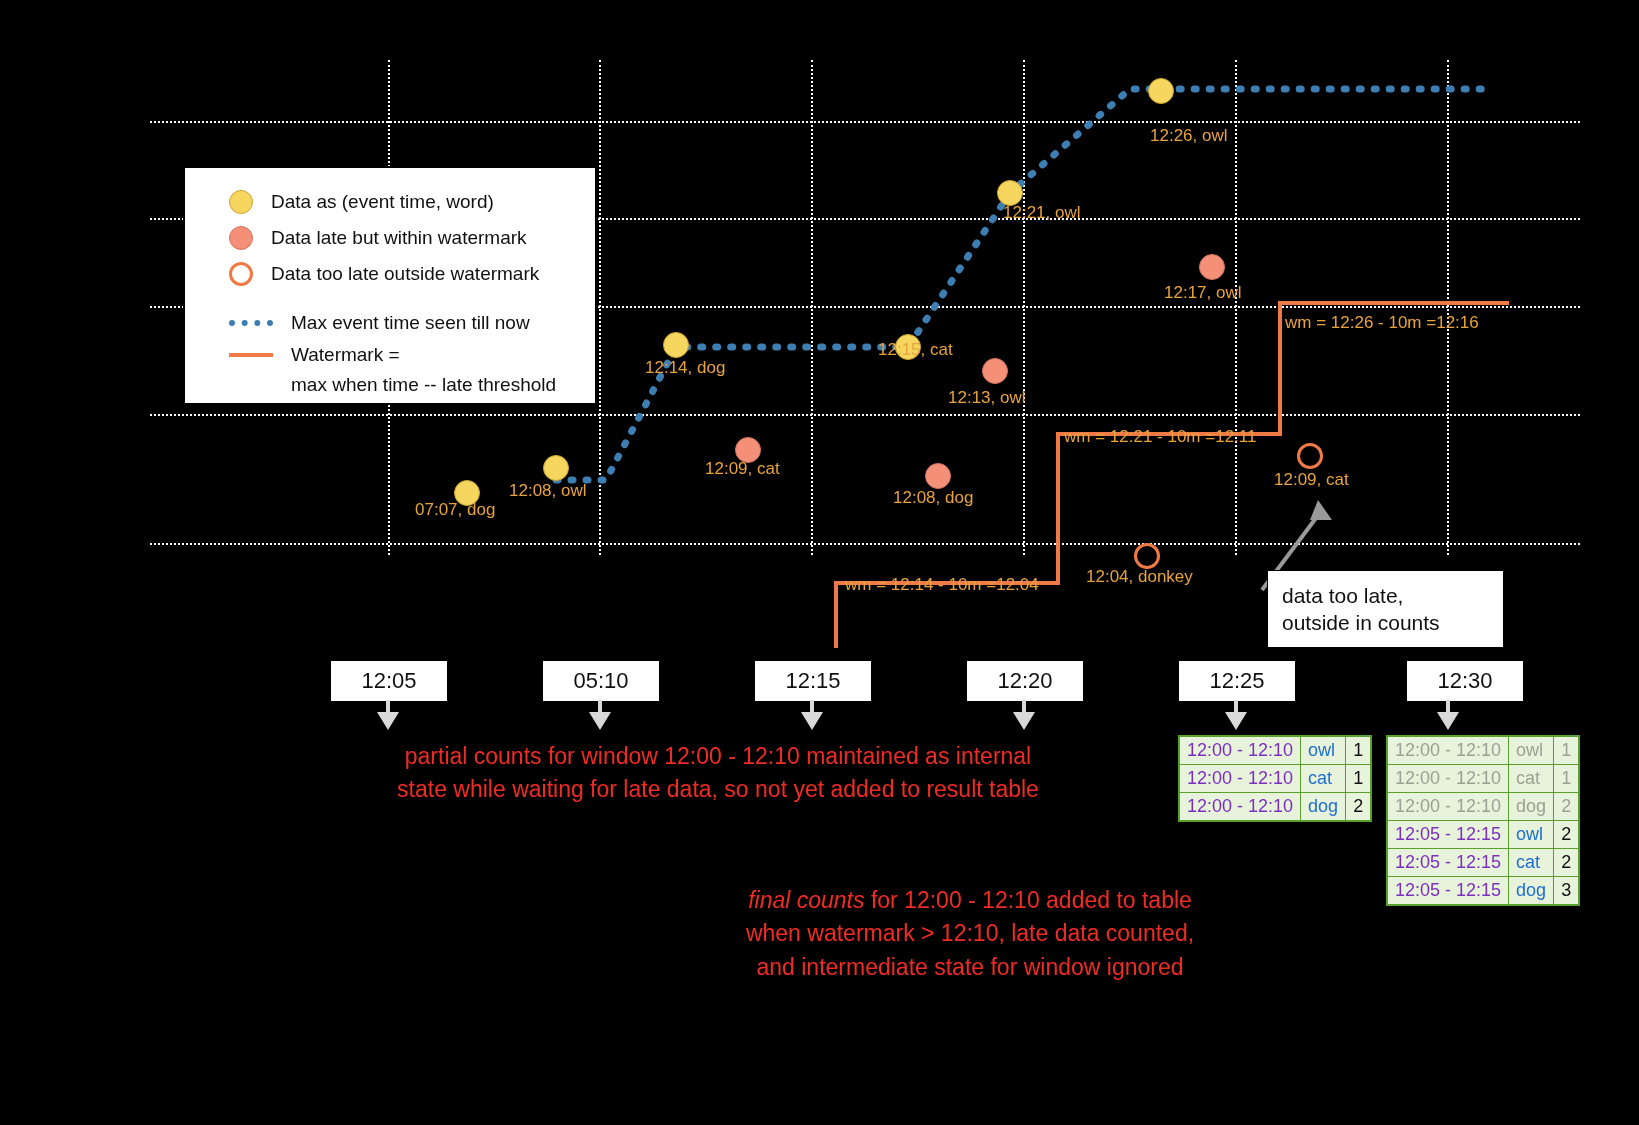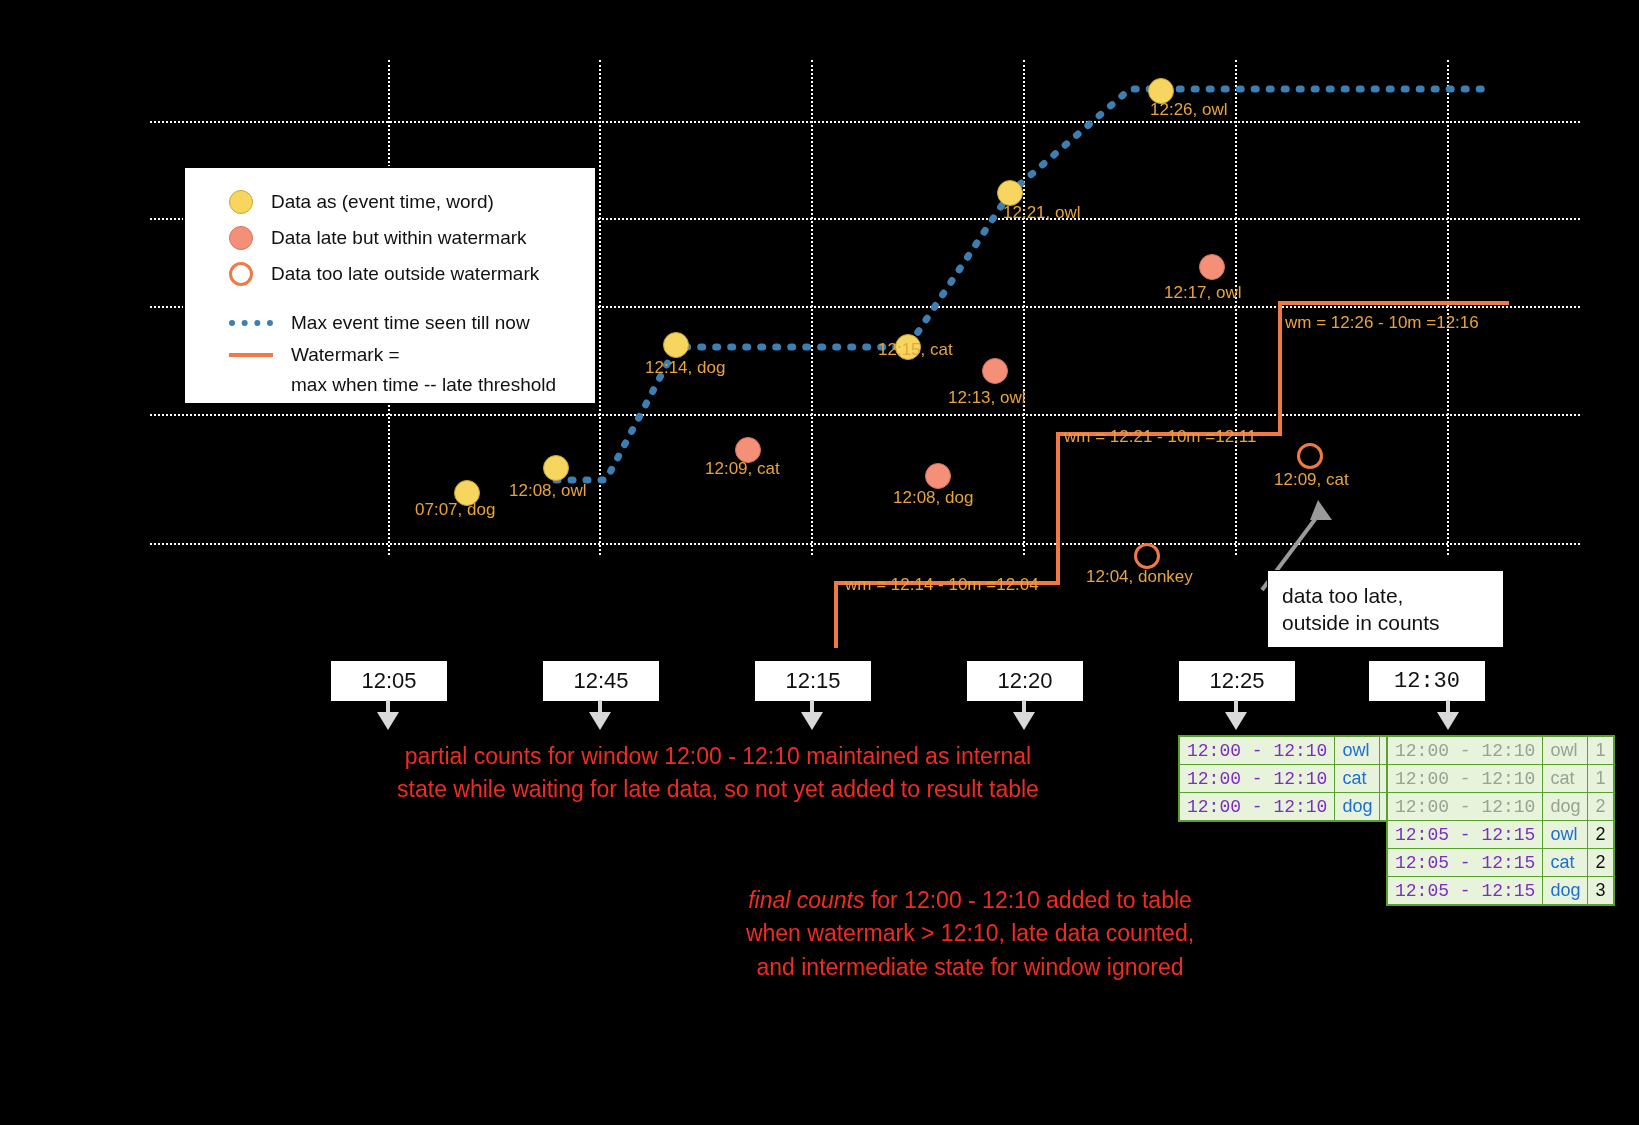--- a/index.html
+++ b/index.html
@@ -44,21 +44,21 @@
   .redtext i{font-style:italic;}
 
   
   #callout{position:absolute;left:1267px;top:570px;width:237px;height:78px;background:#fff;border:1px solid #000;
            display:flex;flex-direction:column;justify-content:center;padding-left:14px;box-sizing:border-box;
            font-size:21px;color:#111;line-height:1.3;}
 
   
   .rtable{position:absolute;border:2px solid #5aa02c;background:#e8f3dc;border-collapse:collapse;}
   .rtable td{border:1px solid #5aa02c;font-size:18px;padding:3px 7px;white-space:nowrap;}
-  .c-win{color:#7b2fbe;font-family:Liberation Mono, monospace;}
+  .c-win{color:#7b2fbe;}
   .c-word{color:#1f6fd0;}
   .c-cnt{color:#111;}
   .faded .c-win,.faded .c-word,.faded .c-cnt{color:#9aa293;}
 
   .arrowdown{position:absolute;width:0;height:0;border-left:11px solid transparent;border-right:11px solid transparent;border-top:18px solid #d9d9d9;}
   .arrowstem{position:absolute;width:4px;background:#d9d9d9;}
 </style>
 </head>
 <body>
 
@@ -94,21 +94,21 @@
   <div class="dot ontime" style="left:663px;top:332px;"></div>
   <div class="dotlabel" style="left:645px;top:358px;">12:14, dog</div>
 
   <div class="dot ontime" style="left:895px;top:334px;"></div>
   <div class="dotlabel" style="left:878px;top:340px;">12:15, cat</div>
 
   <div class="dot ontime" style="left:997px;top:180px;"></div>
   <div class="dotlabel" style="left:1003px;top:203px;">12:21, owl</div>
 
   <div class="dot ontime" style="left:1148px;top:78px;"></div>
-  <div class="dotlabel" style="left:1150px;top:100px;">12:26, owl</div>
+  <div class="dotlabel" style="left:1150px;top:126px;">12:26, owl</div>
 
   <div class="dot late" style="left:735px;top:437px;"></div>
   <div class="dotlabel" style="left:705px;top:459px;">12:09, cat</div>
 
   <div class="dot late" style="left:925px;top:463px;"></div>
   <div class="dotlabel" style="left:893px;top:488px;">12:08, dog</div>
 
   <div class="dot late" style="left:982px;top:358px;"></div>
   <div class="dotlabel" style="left:948px;top:388px;">12:13, owl</div>
 
@@ -145,25 +145,25 @@
     <div class="lg-row" style="top:176px;">
       <span class="lg-solid"></span>
       <span class="lg-text" style="margin-left:18px;">Watermark =</span>
     </div>
     <div class="lg-row" style="top:206px;left:82px;">
       <span class="lg-text" style="margin-left:0;">max when time -- late threshold</span>
     </div>
   </div>
 
   <div class="tbox" style="left:330px;">12:05</div>
-  <div class="tbox" style="left:542px;">12:45</div>
+  <div class="tbox" style="left:542px;">05:10</div>
   <div class="tbox" style="left:754px;">12:15</div>
   <div class="tbox" style="left:966px;">12:20</div>
   <div class="tbox" style="left:1178px;">12:25</div>
-  <div class="tbox" style="left:1368px;font-family:Liberation Mono, monospace;">12:30</div>
+  <div class="tbox" style="left:1406px;">12:30</div>
 
   <div class="arrowstem" style="left:386px;top:700px;height:14px;"></div>
   <div class="arrowdown" style="left:377px;top:712px;"></div>
   <div class="arrowstem" style="left:598px;top:700px;height:14px;"></div>
   <div class="arrowdown" style="left:589px;top:712px;"></div>
   <div class="arrowstem" style="left:810px;top:700px;height:14px;"></div>
   <div class="arrowdown" style="left:801px;top:712px;"></div>
   <div class="arrowstem" style="left:1022px;top:700px;height:14px;"></div>
   <div class="arrowdown" style="left:1013px;top:712px;"></div>
   <div class="arrowstem" style="left:1234px;top:700px;height:14px;"></div>

